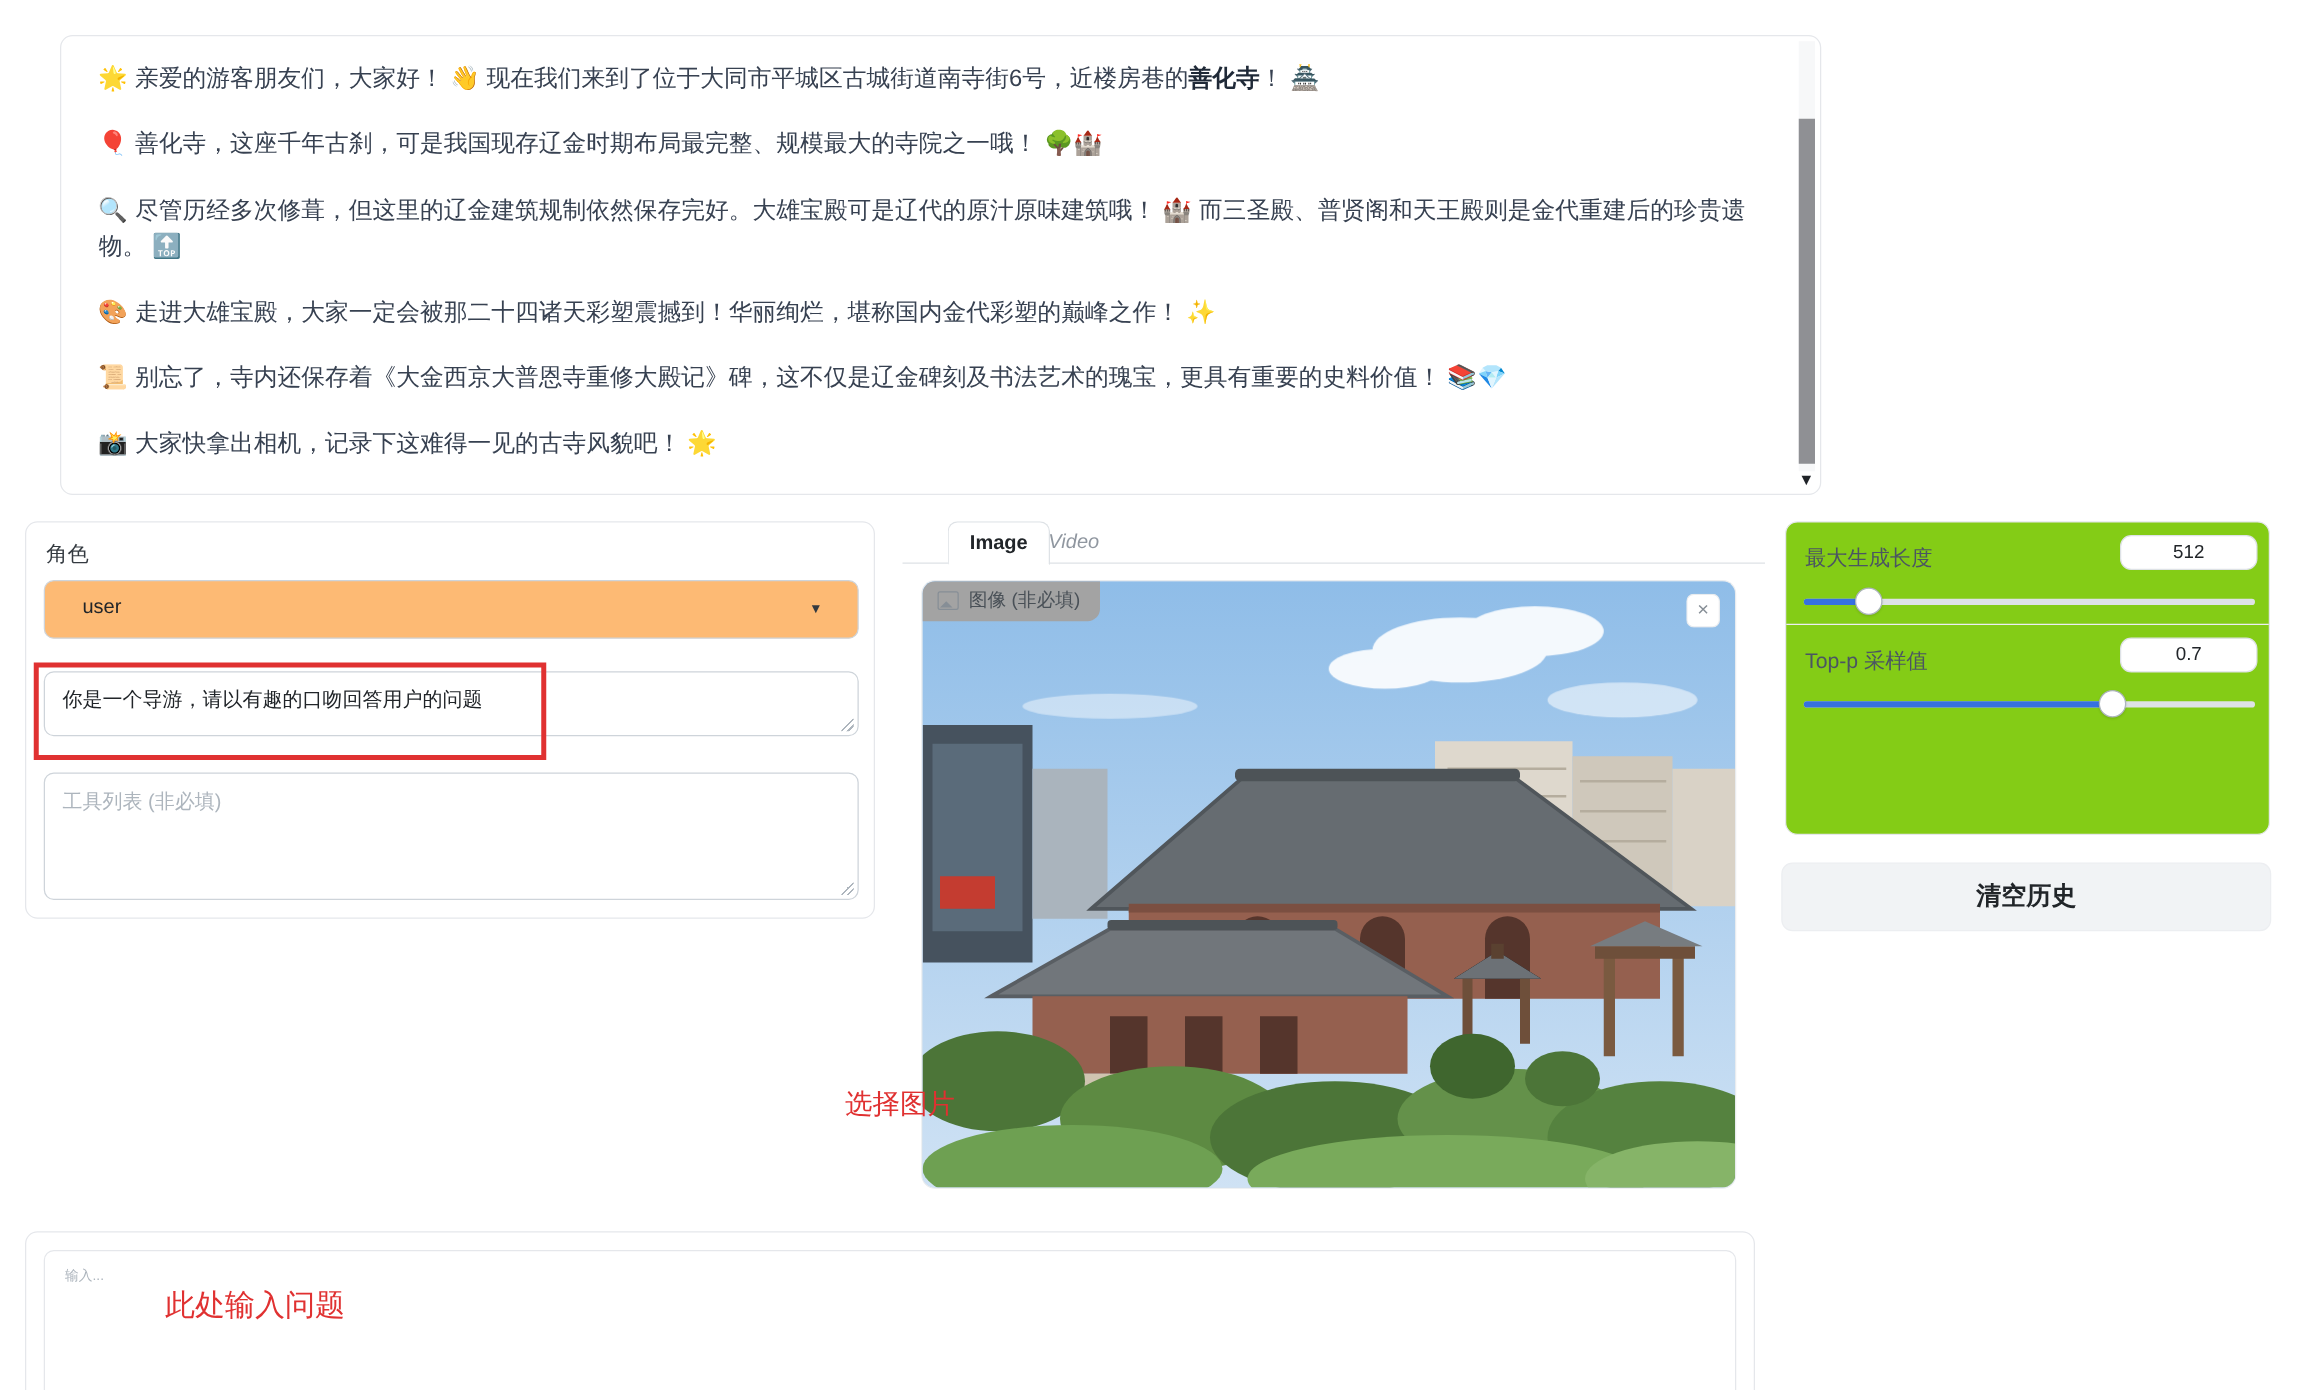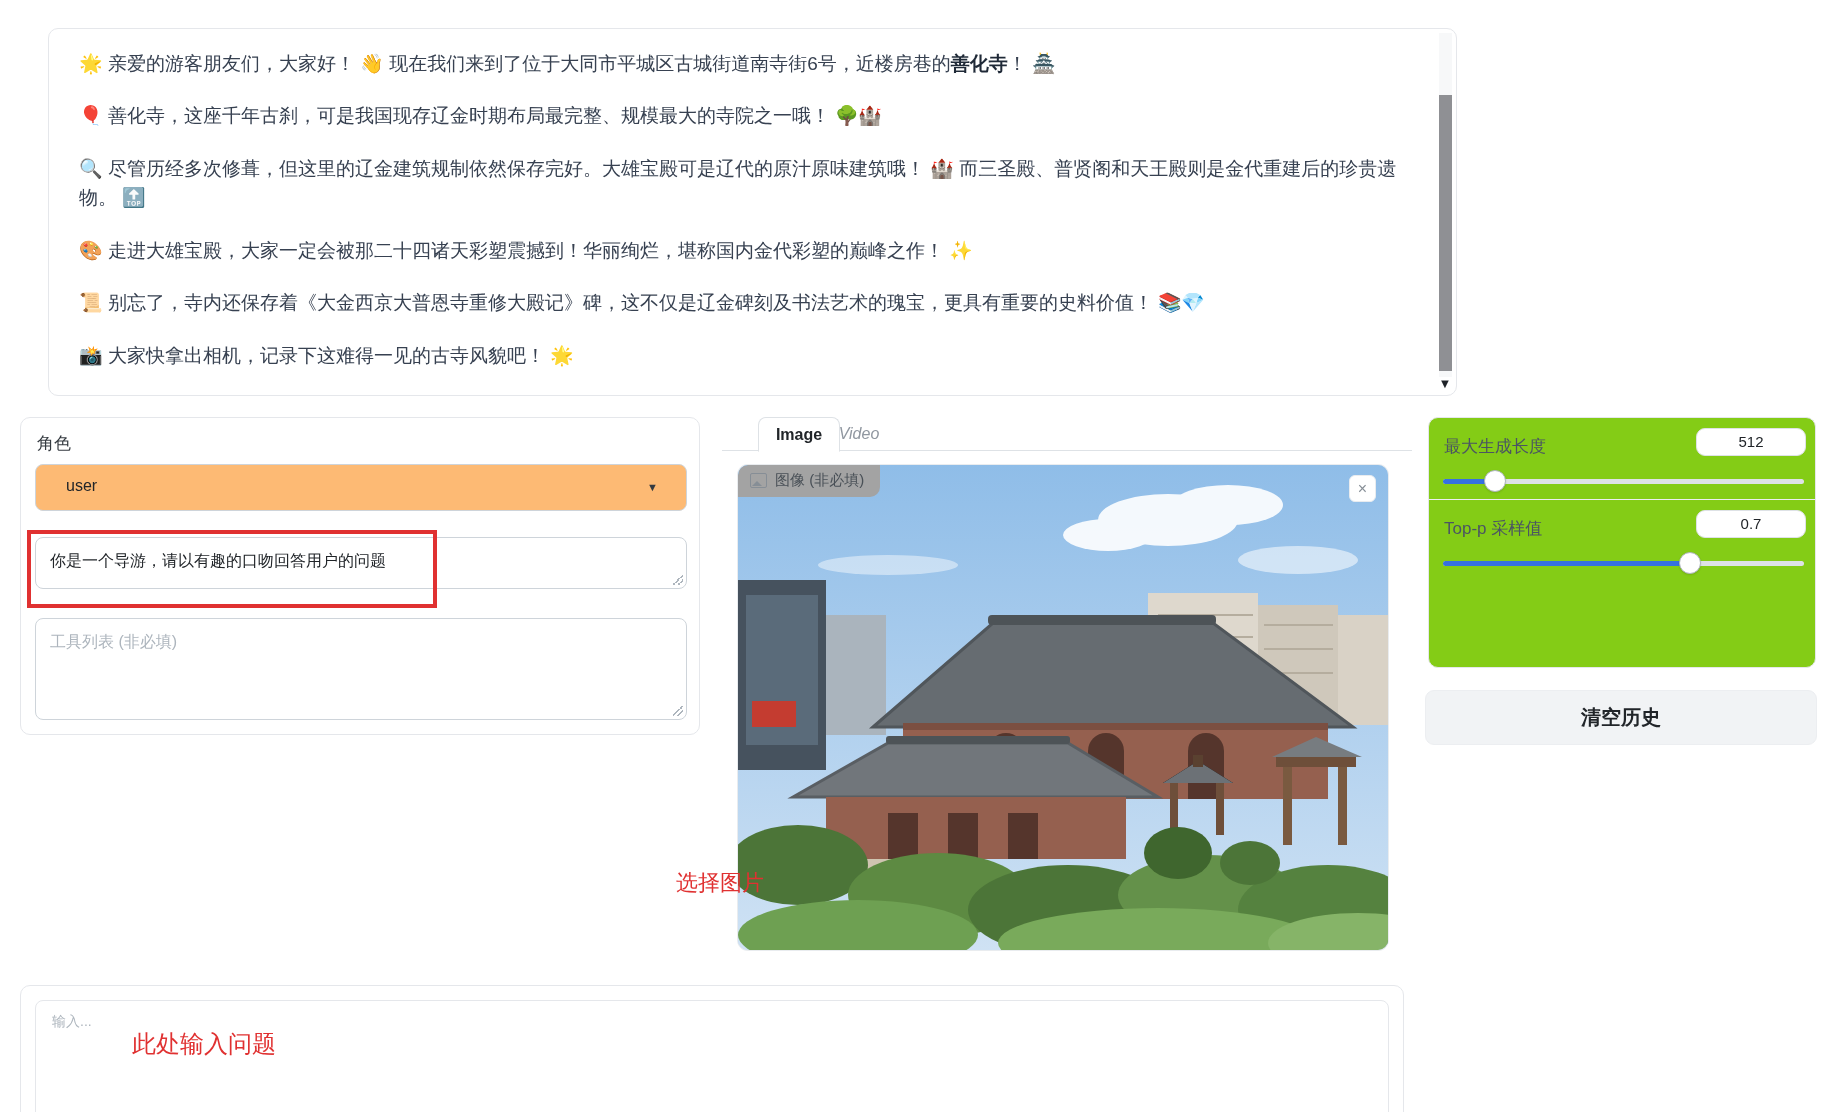--- a/index.html
+++ b/index.html
@@ -74,21 +74,21 @@
     background:#fff; border:1px solid #adb5bd; border-radius:50%; box-shadow:0 1px 2px rgba(0,0,0,.12); }
   .clear-btn { left:1425px; top:690px; width:392px; height:55px; background:#f1f3f5;
     border:1px solid #eceef1; border-radius:9px; font-size:20px; font-weight:700; color:#212529;
     text-align:center; line-height:53px; cursor:pointer; }
 
   
   .input-panel { left:20px; top:985px; width:1384px; height:140px;
     border:1px solid #e5e7eb; border-radius:10px; background:#fff; }
   .input-inner { position:absolute; left:14px; top:14px; right:14px; height:130px;
     border:1px solid #e5e7eb; border-radius:8px; background:#fff; }
-  .input-ph { position:absolute; left:16px; top:12px; font-size:14px; color:#adb5bd; }
+  .input-ph { position:absolute; left:16px; top:12px; font-size:11px; color:#adb5bd; }
   .input-note { left:132px; top:1028px; font-size:24px; color:#e03131; z-index:6; font-weight:500; }
 </style>
 </head>
 <body>
 
 <div class="abs chat-panel">
   <div class="chat-inner">
     <p class="chat-p"><span>🌟 亲爱的游客朋友们，大家好！ 👋 现在我们来到了位于大同市平城区古城街道南寺街6号，近楼房巷的</span><b>善化寺</b><span>！ 🏯</span></p>
     <p class="chat-p">🎈 善化寺，这座千年古刹，可是我国现存辽金时期布局最完整、规模最大的寺院之一哦！ 🌳🏰</p>
     <p class="chat-p">🔍 尽管历经多次修葺，但这里的辽金建筑规制依然保存完好。大雄宝殿可是辽代的原汁原味建筑哦！ 🏰 而三圣殿、普贤阁和天王殿则是金代重建后的珍贵遗物。 🔝</p>

